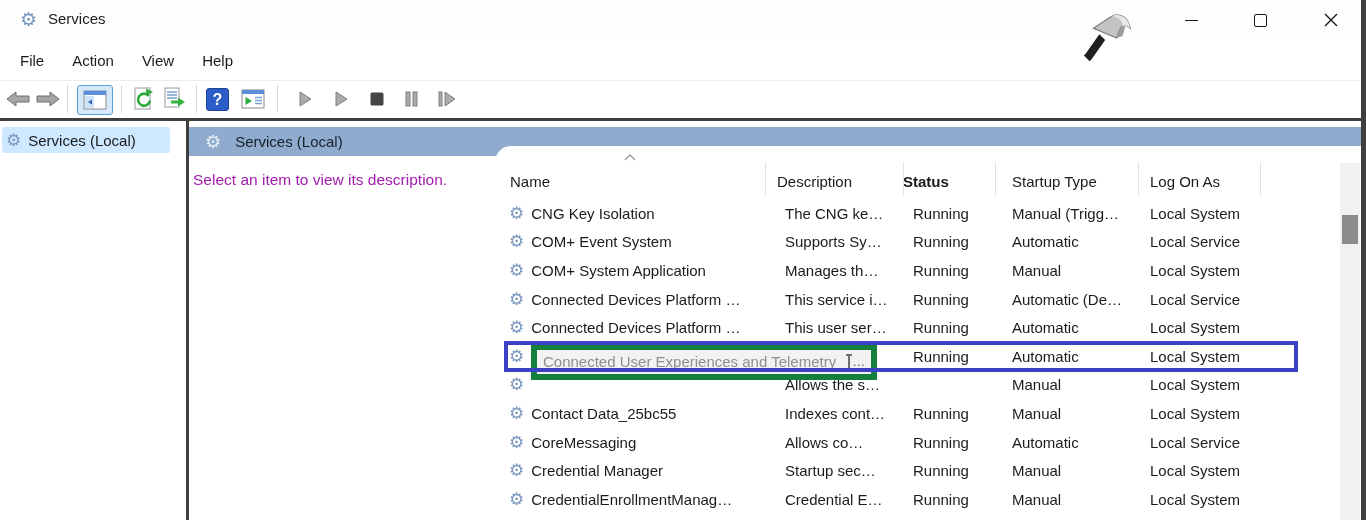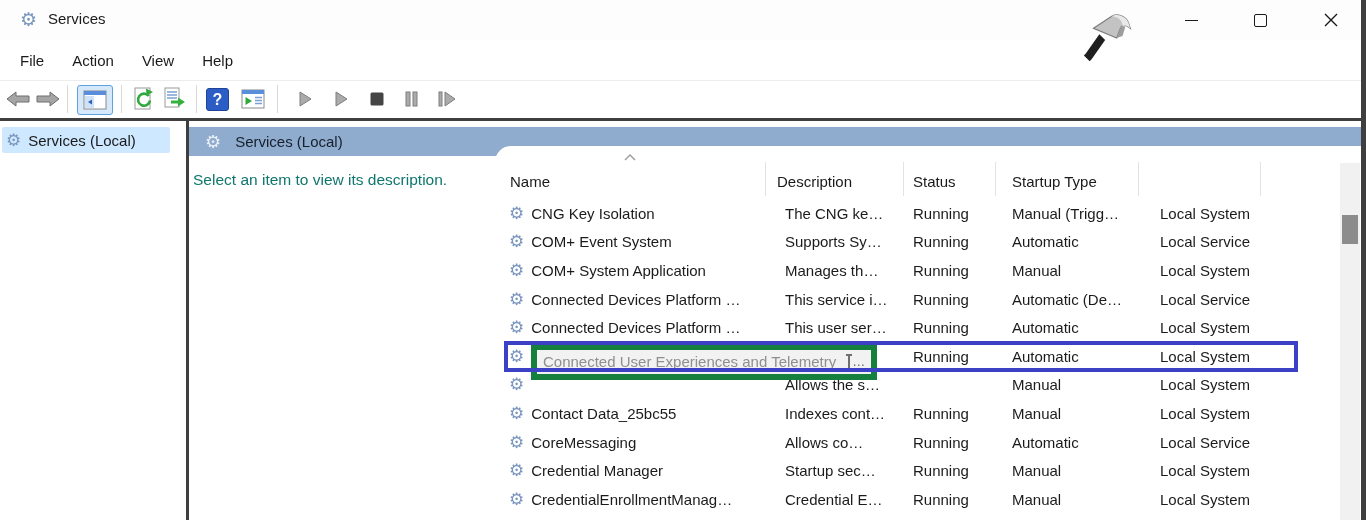--- a/index.html
+++ b/index.html
@@ -36,35 +36,35 @@
   
   .tree{position:absolute;left:0;top:121px;width:186px;height:399px;background:#ffffff;}
   .tree-item{position:absolute;left:2px;top:6px;width:168px;height:26px;background:var(--tree-highlight);border-radius:2px;display:flex;align-items:center;}
   .tree-gear{font-family:"DejaVu Sans",sans-serif;font-size:17px;color:var(--gear-blue);margin:0 7px 0 4px;}
   .tree-label{font-size:15px;color:#1a1a1a;}
   
   .main{position:absolute;left:189px;top:121px;width:1172px;height:399px;background:#ffffff;}
   .banner{position:absolute;left:0;top:6px;width:1172px;height:29px;background:var(--banner-bg);display:flex;align-items:center;}
   .banner-gear{font-family:"DejaVu Sans",sans-serif;font-size:18px;color:#e9eff7;margin:0 14px 0 16px;}
   .banner-title{font-size:15px;color:#16202c;}
-  .hint{position:absolute;left:4px;top:50px;font-size:15.5px;color:#0f766e;}
+  .hint{position:absolute;left:4px;top:50px;font-size:15.5px;color:#a21caf;}
   
   .list-panel{position:absolute;left:306px;top:25px;width:866px;height:432px;background:#ffffff;border-top-left-radius:16px;}
   .sort-caret{position:absolute;left:128px;top:8px;}
   .hdr{position:absolute;left:0;top:0;width:845px;height:52px;display:grid;grid-template-columns:270px 138px 92px 143px 122px 1fr;align-items:end;}
   .hdr .hcell{font-size:15px;color:#1a1a1a;padding-bottom:8px;white-space:nowrap;}
-  .h-name{padding-left:15px;} .h-desc{padding-left:12px;} .h-status{padding-left:10px;}
+  .h-name{padding-left:15px;} .h-desc{padding-left:12px;} .h-status{font-weight:bold;}
   .h-startup{padding-left:17px;} .h-logon{padding-left:12px;}
   .hdr-sep{position:absolute;top:16px;width:1px;height:34px;background:#e3e3e3;}
   .rows{position:absolute;left:0;top:53px;width:845px;}
   .row{position:relative;height:28.6px;display:grid;grid-template-columns:270px 138px 92px 143px 122px 1fr;align-items:center;}
   .cell{font-size:15px;white-space:nowrap;overflow:hidden;}
   .name-cell{padding-left:14px;display:flex;align-items:center;overflow:visible;}
   .desc-cell{padding-left:20px;} .status-cell{padding-left:10px;}
-  .startup-cell{padding-left:17px;} .logon-cell{padding-left:12px;text-align:center;}
+  .startup-cell{padding-left:17px;} .logon-cell{padding-left:12px;}
   .gear{font-family:"DejaVu Sans",sans-serif;font-size:17px;line-height:17px;color:var(--gear-blue);margin-right:7px;flex:0 0 auto;}
   .name-text{font-size:15px;}
   
   .row.selected .sel-border{position:absolute;left:9px;top:-1px;width:794px;height:31px;border:4px solid var(--selection-border);box-sizing:border-box;z-index:6;pointer-events:none;}
   .tooltip{position:absolute;left:36px;top:2px;height:24px;display:flex;align-items:center;background:var(--tooltip-bg);border:6px solid #15803d;padding:0 6px 0 6px;z-index:5;}
   .tt-text{font-size:15px;color:var(--tooltip-text);white-space:nowrap;}
   .ibeam{width:2px;height:14px;background:#6f6f6f;position:relative;display:inline-block;margin:0 1px 0 12px;}
   .ibeam::before,.ibeam::after{content:"";position:absolute;left:-2px;width:6px;height:2px;background:#6f6f6f;}
   .ibeam::before{top:-1px;} .ibeam::after{bottom:-1px;}
   .tt-dots{font-size:13px;color:#5f5f5f;margin-left:1px;}
@@ -206,20 +206,21 @@
   <div class="list-panel">
     <svg class="sort-caret" width="14" height="7" viewBox="0 0 14 7">
         <polyline points="2,6 7,1 12,6" fill="none" stroke="#9a9a9a" stroke-width="1.4"></polyline>
       </svg>
 
     <div class="hdr">
       <span class="hcell h-name">Name</span>
       <span class="hcell h-desc">Description</span>
       <span class="hcell h-status">Status</span>
       <span class="hcell h-startup">Startup Type</span>
+      <span class="hcell h-logon">Log On As</span>
       <span class="hcell"></span>
     </div>
     <div class="hdr-sep" style="left:270px"></div>
     <div class="hdr-sep" style="left:408px"></div>
     <div class="hdr-sep" style="left:500px"></div>
     <div class="hdr-sep" style="left:643px"></div>
     <div class="hdr-sep" style="left:765px"></div>
 
     <div class="rows" id="rows">
         <div class="row">

